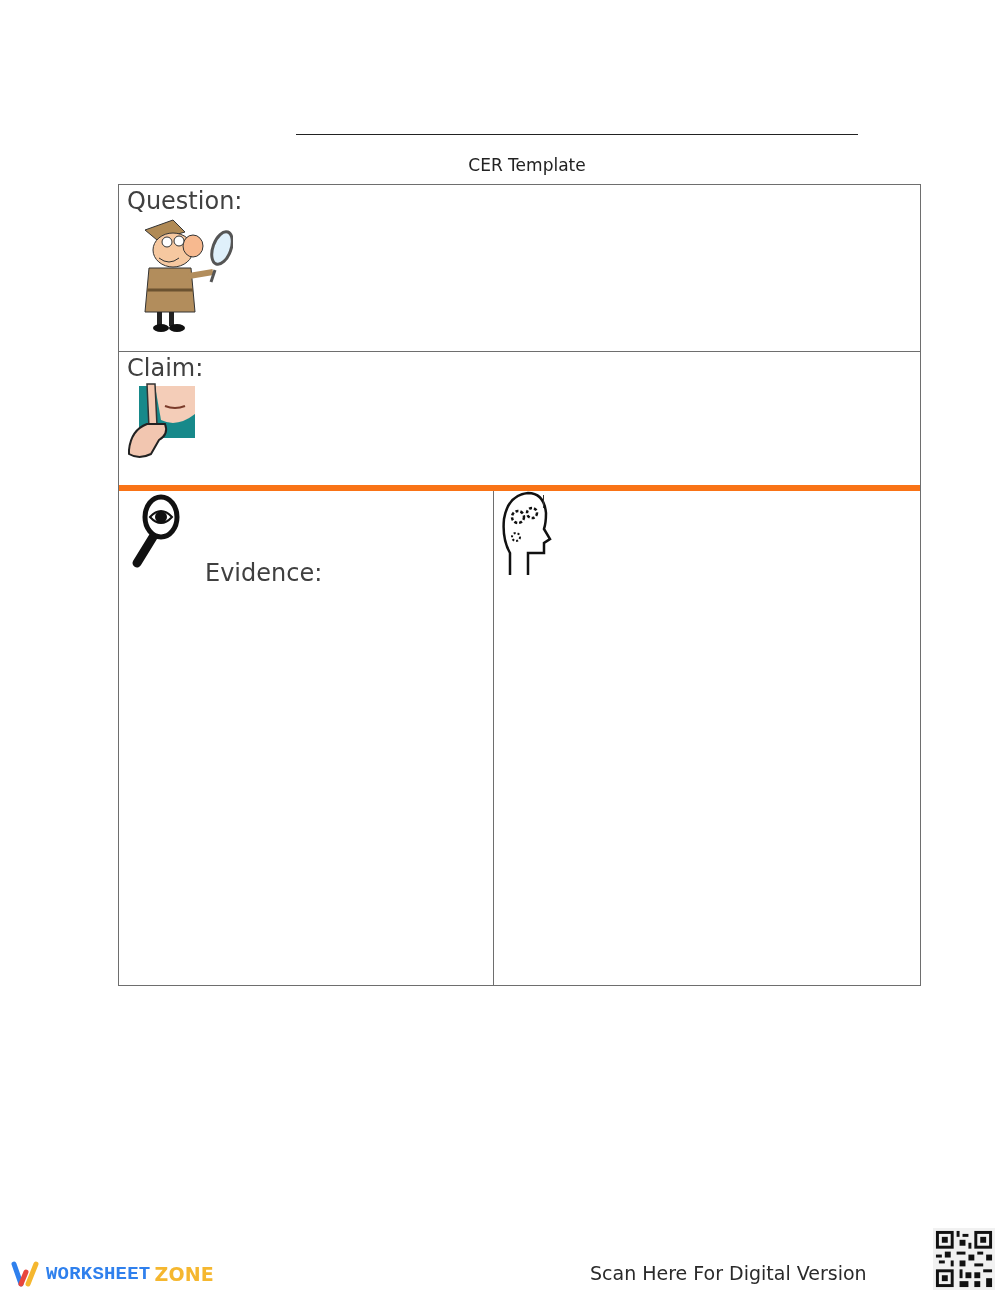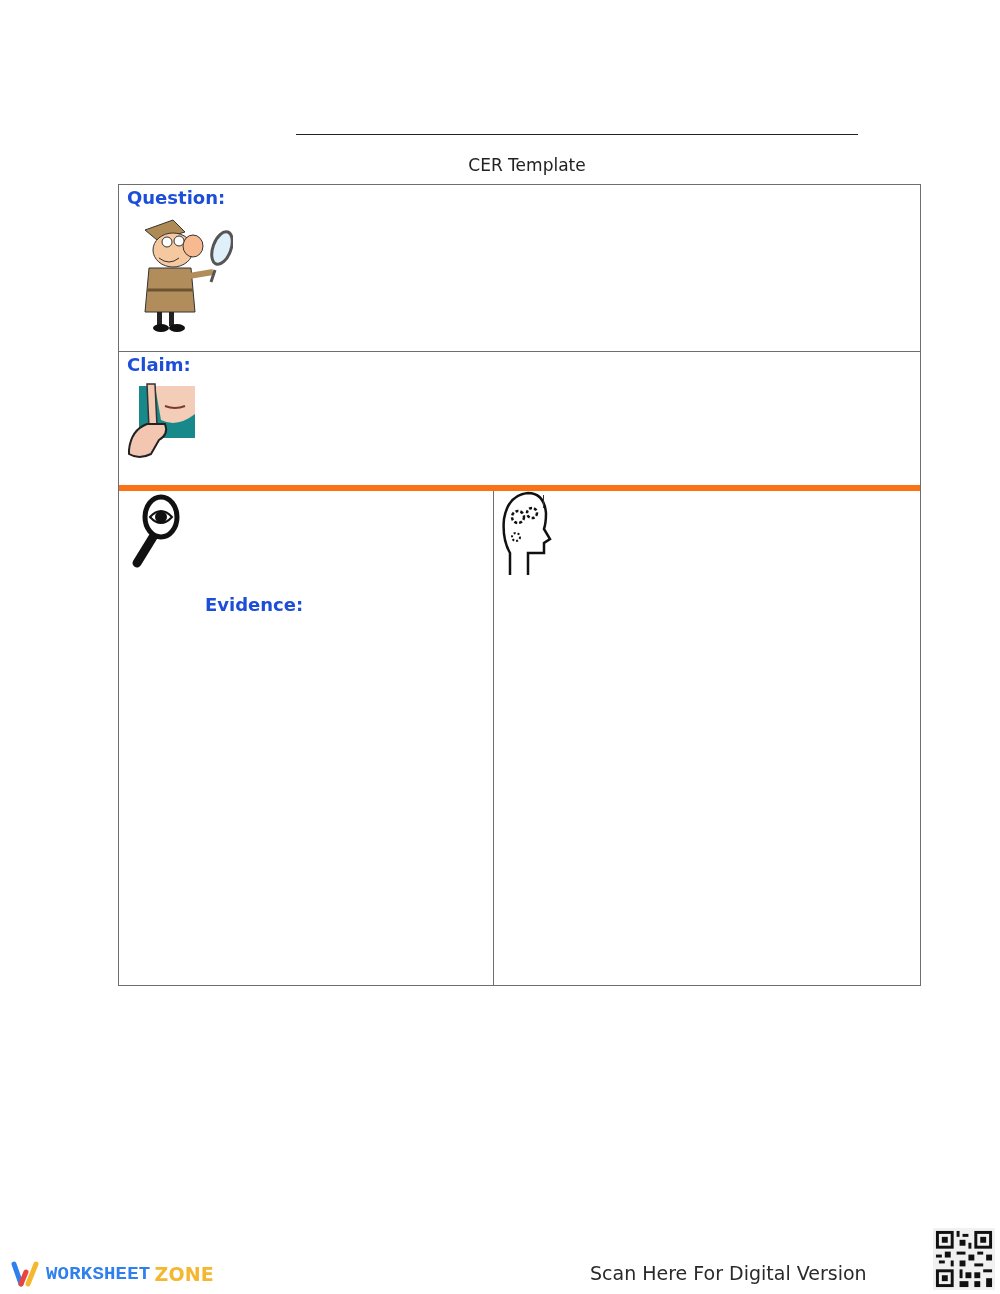--- a/index.html
+++ b/index.html
@@ -20,24 +20,24 @@
       position: absolute; left: 118px; top: 184px; width: 803px; height: 802px;
       border: 1px solid #6e6e6e; box-sizing: border-box;
     }
     .row { position: absolute; left: 0; right: 0; box-sizing: border-box; }
     .row-question { top: 0; height: 167px; border-bottom: 1px solid #6e6e6e; }
     .row-claim { top: 167px; height: 139px; border-bottom: 6px solid #f97316; }
     .row-bottom { top: 306px; bottom: 0; }
     .cell { position: absolute; top: 0; bottom: 0; box-sizing: border-box; }
     .cell-evidence { left: 0; width: 375px; border-right: 1px solid #6e6e6e; }
     .cell-reasoning { left: 375px; right: 0; }
-    .label { position: absolute; font-size: 18px; color: #1d4ed8; font-weight: bold; }
+    .label { position: absolute; font-size: 24px; color: #404040; }
     .label-question { left: 8px; top: 2px; }
     .label-claim { left: 8px; top: 2px; }
-    .label-evidence { left: 86px; top: 68px; margin-top: 35px; }
+    .label-evidence { left: 86px; top: 68px; }
     .label-reasoning { left: 52px; top: 76px; }
     .art { position: absolute; }
     .detective { left: 14px; top: 27px; width: 100px; height: 122px; }
     .shush { left: 6px; top: 28px; width: 74px; height: 82px; }
     .eye-magnifier { left: 10px; top: 2px; width: 52px; height: 78px; }
     .brain-head { left: 6px; top: -2px; width: 52px; height: 90px; }
     .cursor-mark { position: absolute; left: 49px; top: 4px; width: 1px; height: 13px; background: #333; }
     .footer-logo { position: absolute; left: 10px; top: 1258px; height: 32px; display: flex; align-items: center; }
     .logo-text { font-family: "DejaVu Sans", sans-serif; font-weight: bold; font-size: 19px; letter-spacing: 0.2px; margin-left: 6px; }
     .logo-w { color: #2f80ed; font-family: Liberation Mono, monospace; }

